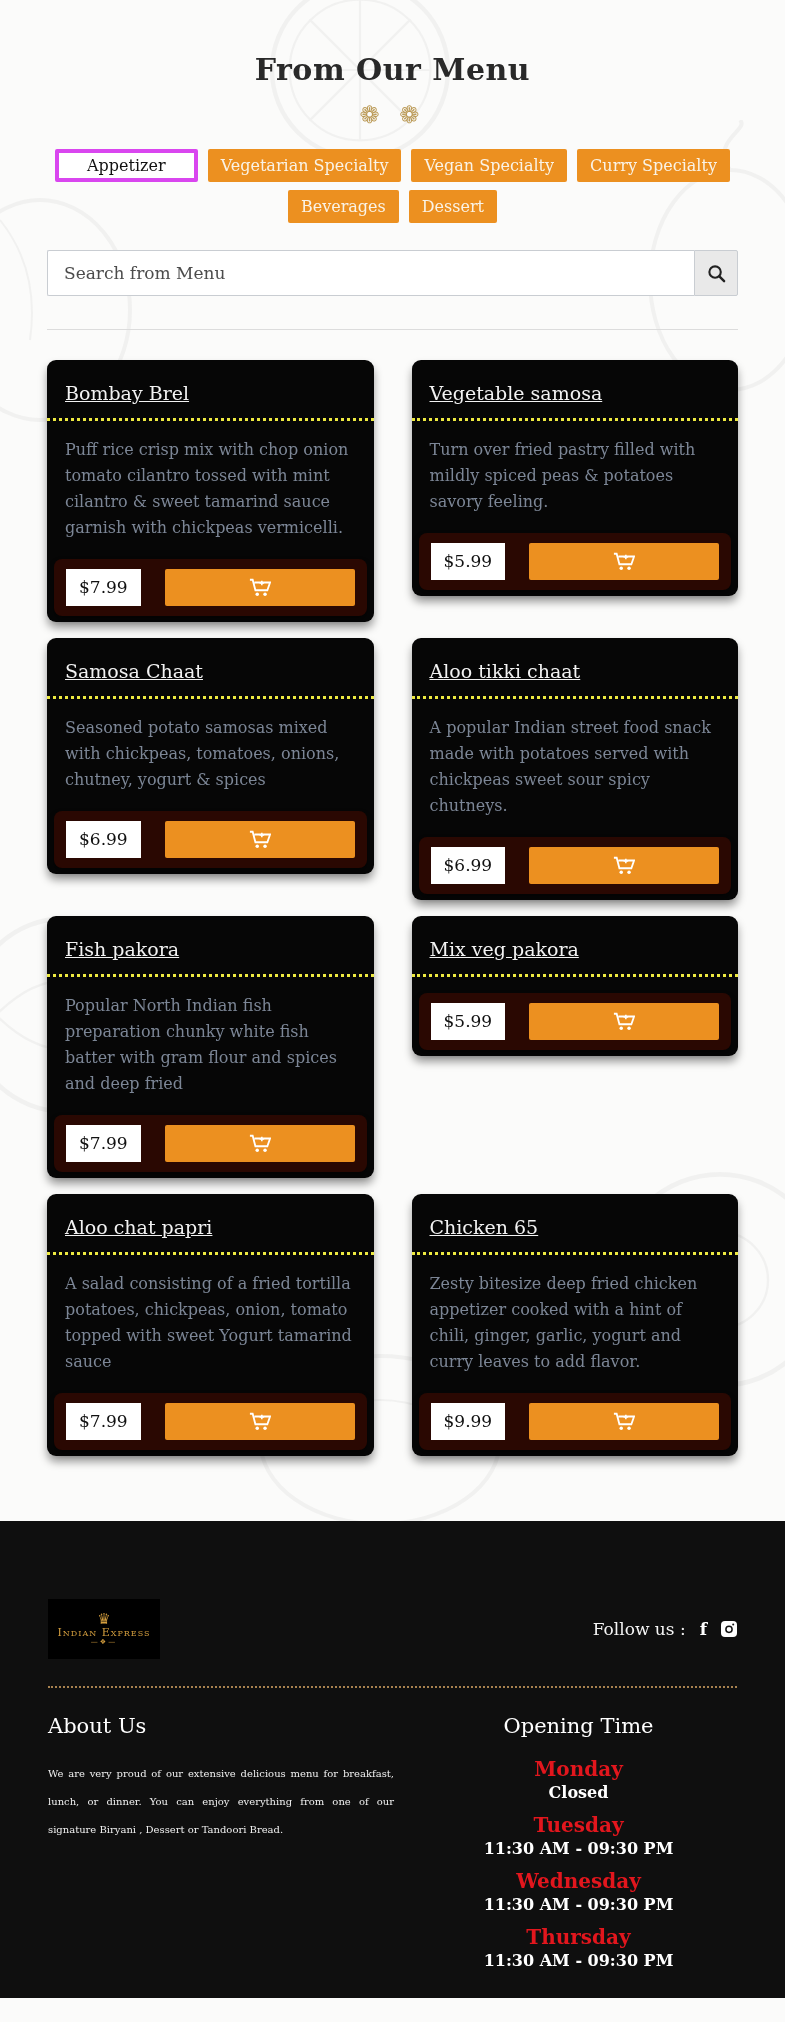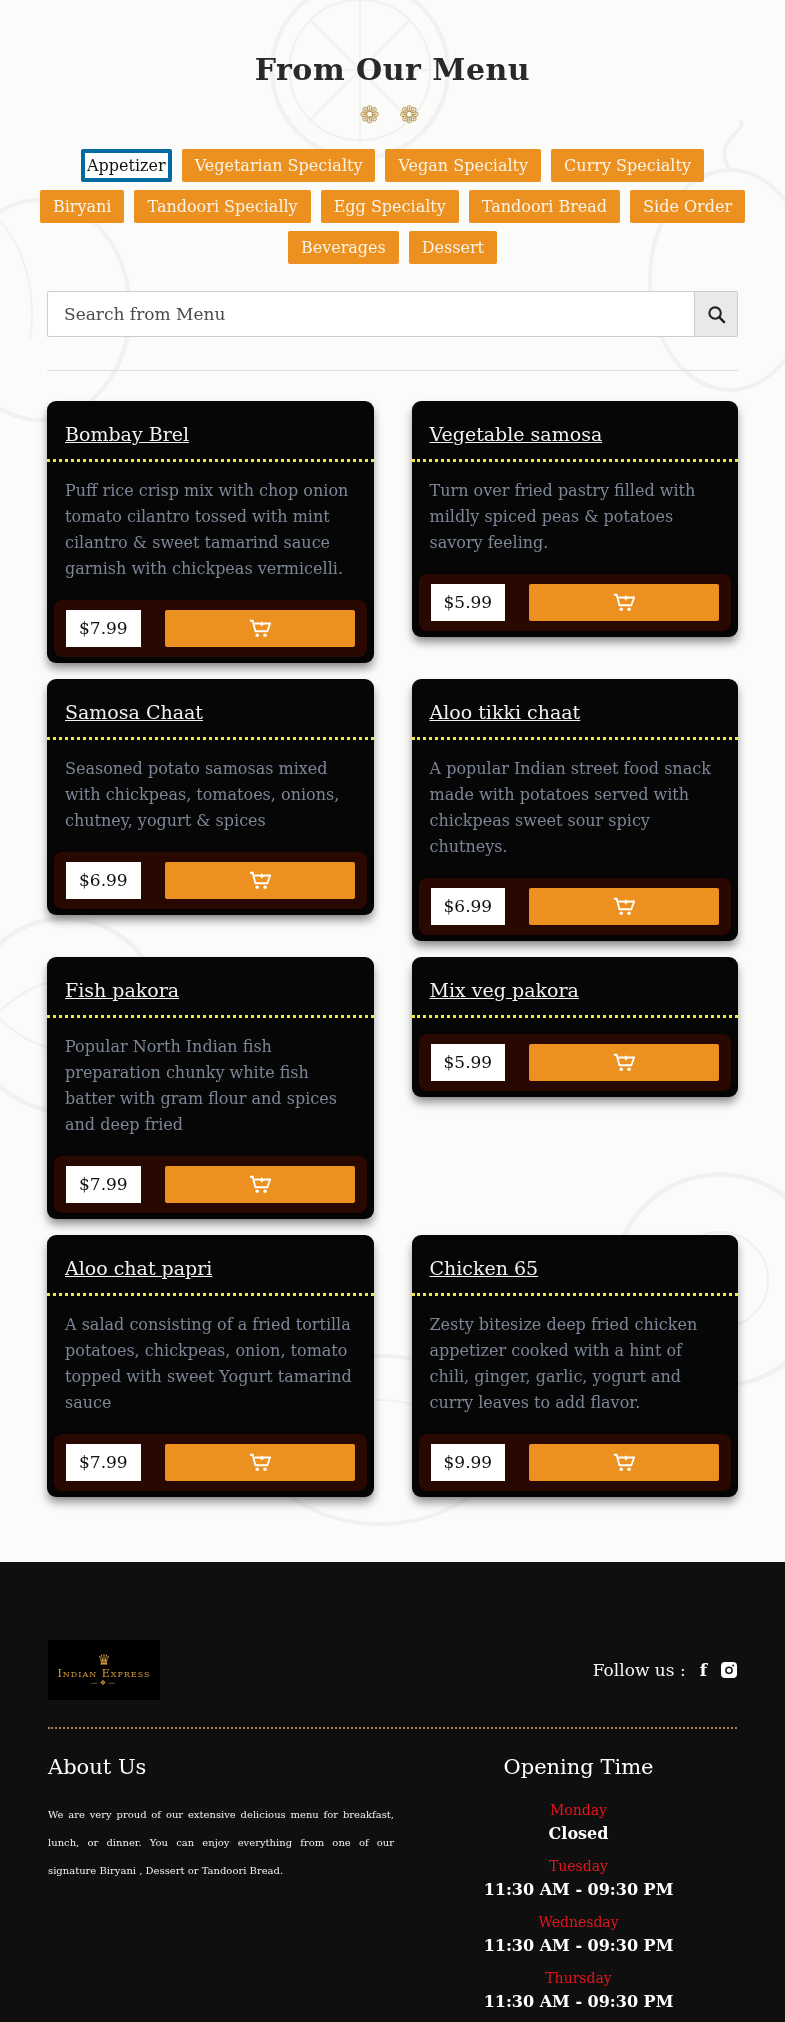--- a/index.html
+++ b/index.html
@@ -17,21 +17,21 @@
   .section-title { text-align:center; font-size:30px; font-weight:bold; color:#292929; letter-spacing:.5px; }
   .flower-divider { text-align:center; margin-top:14px; color:#bb9a56; font-size:24px; letter-spacing:6px; }
 
   .cat-wrap { margin:20px auto 0; width:660px; display:flex; flex-direction:column; gap:8px; }
   .cat-row { display:flex; justify-content:center; gap:10px; }
   .cat-btn {
     background:#ec9020; color:#faf3e6; border:none; cursor:pointer;
     font-family:"DejaVu Serif", serif; font-size:16px; padding:7px 13px; border-radius:2px;
     white-space:nowrap;
   }
-  .cat-btn.active { background:#fff; color:#111; border:4px solid #0369a1; padding:3px 2px; }
+  .cat-btn.active { background:#fff; color:#111; border:4px solid #d946ef; padding:3px 28px; }
 
   .search-bar { margin-top:27px; display:flex; height:46px; }
   .search-bar input {
     flex:1; border:1px solid #c9cdd2; border-right:none; background:#fff; border-radius:2px 0 0 2px;
     padding:0 16px; font-family:"DejaVu Serif", serif; font-size:17px; color:#333;
   }
   .search-bar input::placeholder { color:#4c4c4c; opacity:1; }
   .search-btn {
     width:44px; background:#e9e9e9; border:1px solid #c9cdd2; border-radius:0 2px 2px 0;
     display:flex; align-items:center; justify-content:center; cursor:pointer;
@@ -72,21 +72,21 @@
   .ig-icon { cursor:pointer; display:flex; }
   .footer-dots { border:none; border-top:2px dotted #a8824f; margin-top:27px; }
   .footer-cols { display:flex; margin-top:26px; }
   .col-about { width:54%; padding-right:26px; }
   .col-open { width:46%; }
   .footer-h { color:#fff; font-size:21px; font-weight:normal; }
   .col-open .footer-h { text-align:center; }
   .about-text { margin-top:22px; color:#f0f0f0; font-size:10px; line-height:28px; text-align:justify; }
   .schedule { margin-top:20px; text-align:center; }
   .sch-item { margin-bottom:9px; }
-  .sch-day { color:#e2161d; font-weight:normal; font-size:14px; line-height:23px; }
+  .sch-day { color:#e2161d; font-weight:bold; font-size:20px; line-height:23px; }
   .sch-time { color:#fff; font-weight:bold; font-size:16px; line-height:24px; }
 </style>
 </head>
 <body>
 
 <div class="bg-decor">
   <svg style="top:-40px;left:250px" width="220" height="220" viewBox="0 0 100 100">
       <circle cx="50" cy="50" r="40" fill="none" stroke="#777" stroke-width="2"></circle>
       <circle cx="50" cy="50" r="32" fill="none" stroke="#777"></circle>
       <path d="M50 18 L50 82 M18 50 L82 50 M27 27 L73 73 M73 27 L27 73" stroke="#777" fill="none"></path>
@@ -116,27 +116,20 @@
 <section class="menu-section">
   <h2 class="section-title">From Our Menu</h2>
   <div class="flower-divider">❁ ❁</div>
 
   <div class="cat-wrap">
     <div class="cat-row">
       <button class="cat-btn active">Appetizer</button>
       <button class="cat-btn">Vegetarian Specialty</button>
       <button class="cat-btn">Vegan Specialty</button>
       <button class="cat-btn">Curry Specialty</button>
-    </div>
-    <div class="cat-row">
-      <button class="cat-btn">Biryani</button>
-      <button class="cat-btn">Tandoori Specially</button>
-      <button class="cat-btn">Egg Specialty</button>
-      <button class="cat-btn">Tandoori Bread</button>
-      <button class="cat-btn">Side Order</button>
     </div>
     <div class="cat-row">
       <button class="cat-btn">Beverages</button>
       <button class="cat-btn">Dessert</button>
     </div>
   </div>
 
   <div class="search-bar">
     <input type="text" placeholder="Search from Menu" style="">
     <button class="search-btn">

